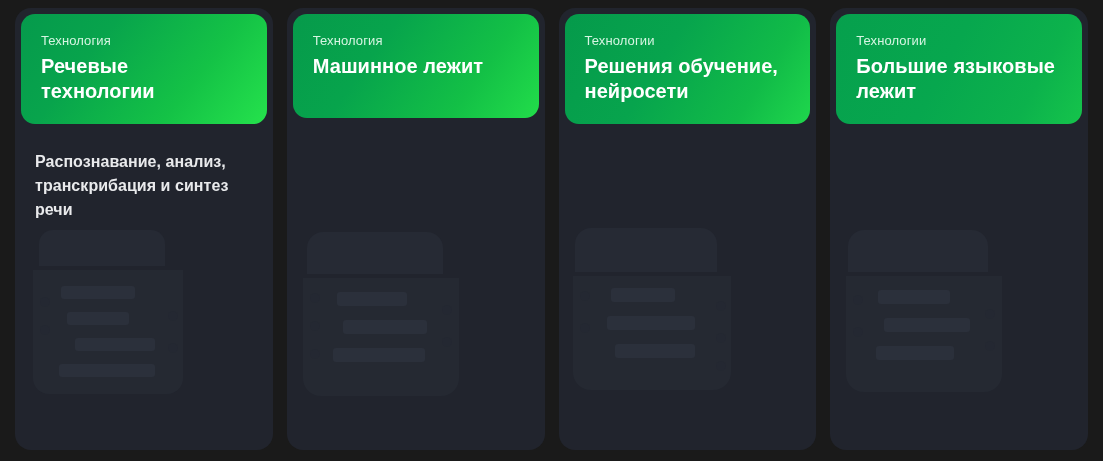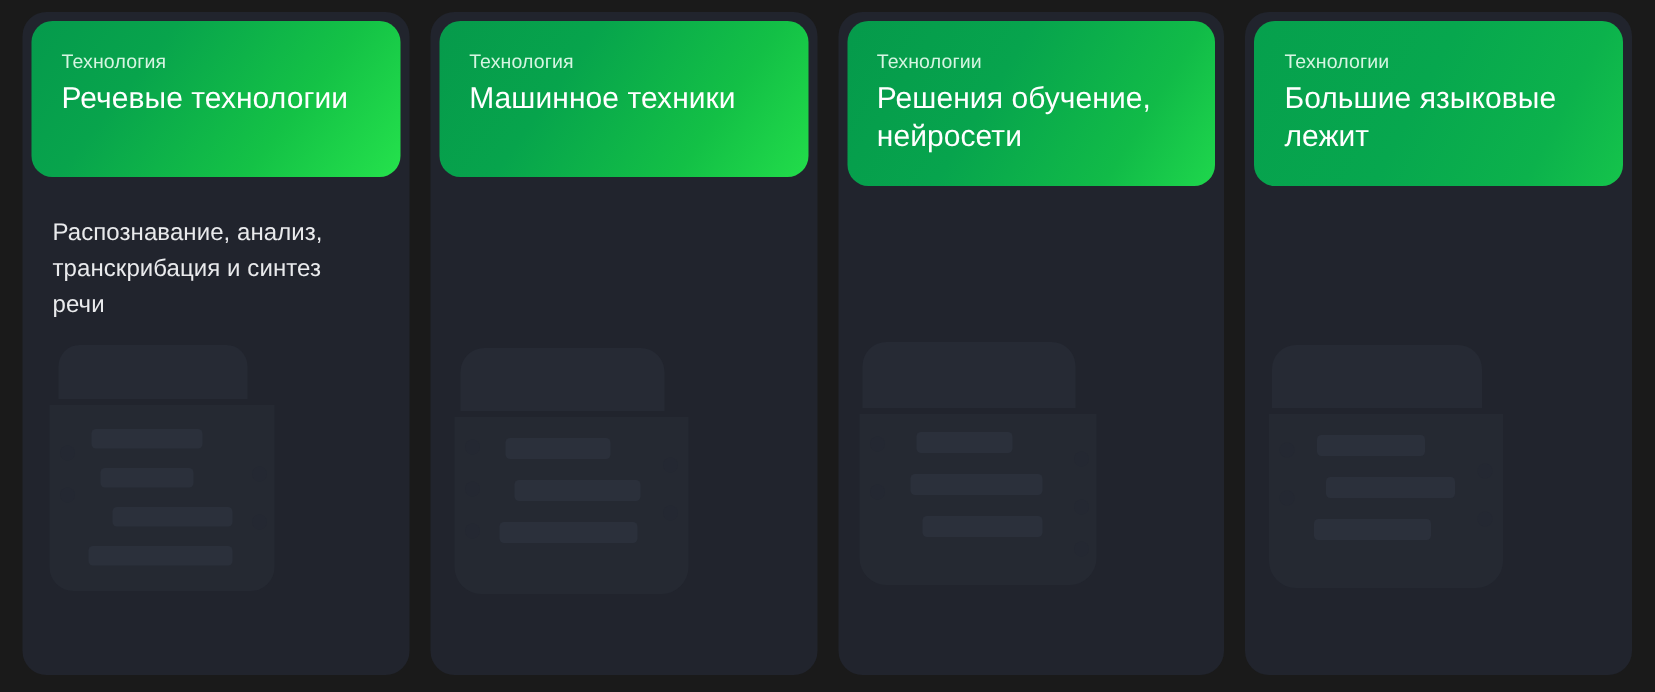--- a/index.html
+++ b/index.html
@@ -96,38 +96,38 @@
     color: #d6f5e2;
     font-weight: 400;
     margin-bottom: 5px;
     letter-spacing: 0.1px;
   }
 
   .card-title {
     font-size: 20px;
     line-height: 25px;
     color: #ffffff;
-    font-weight: 400;
+    font-weight: 700;
     letter-spacing: 0.05px;
     white-space: pre-line;
   }
 
   
   .card-body {
     position: relative;
     z-index: 2;
     padding: 26px 20px 20px 20px;
     flex: 1 1 auto;
   }
 
   .card-desc {
     font-size: 16px;
     line-height: 24px;
     color: #e9eaec;
-    font-weight: 400;
+    font-weight: 700;
     white-space: pre-line;
     letter-spacing: 0.05px;
   }
 </style>
 </head>
 <body>
 
 <div class="cards-row">
 
   <div class="card">
@@ -181,21 +181,21 @@
           <circle cx="20" cy="100" r="5"></circle>
           <circle cx="20" cy="128" r="5"></circle>
           <circle cx="152" cy="84" r="5"></circle>
           <circle cx="152" cy="116" r="5"></circle>
         </g>
       </svg>
     </div>
 
     <div class="card-header grad-b">
       <div class="card-eyebrow">Технология</div>
-      <div class="card-title">Машинное техники</div>
+      <div class="card-title">Машинное лежит</div>
     </div>
 
   </div>
 
   <div class="card">
     <div class="card-watermark">
       <svg viewBox="0 0 172 190" xmlns="http://www.w3.org/2000/svg" aria-hidden="true">
         <g fill="#262a34">
           <path d="M24 2 h110 a16 16 0 0 1 16 16 v28 h-142 v-28 a16 16 0 0 1 16 -16 z"></path>
           <path d="M6 50 h158 v96 a18 18 0 0 1 -18 18 h-122 a18 18 0 0 1 -18 -18 z" opacity="0.85"></path>

